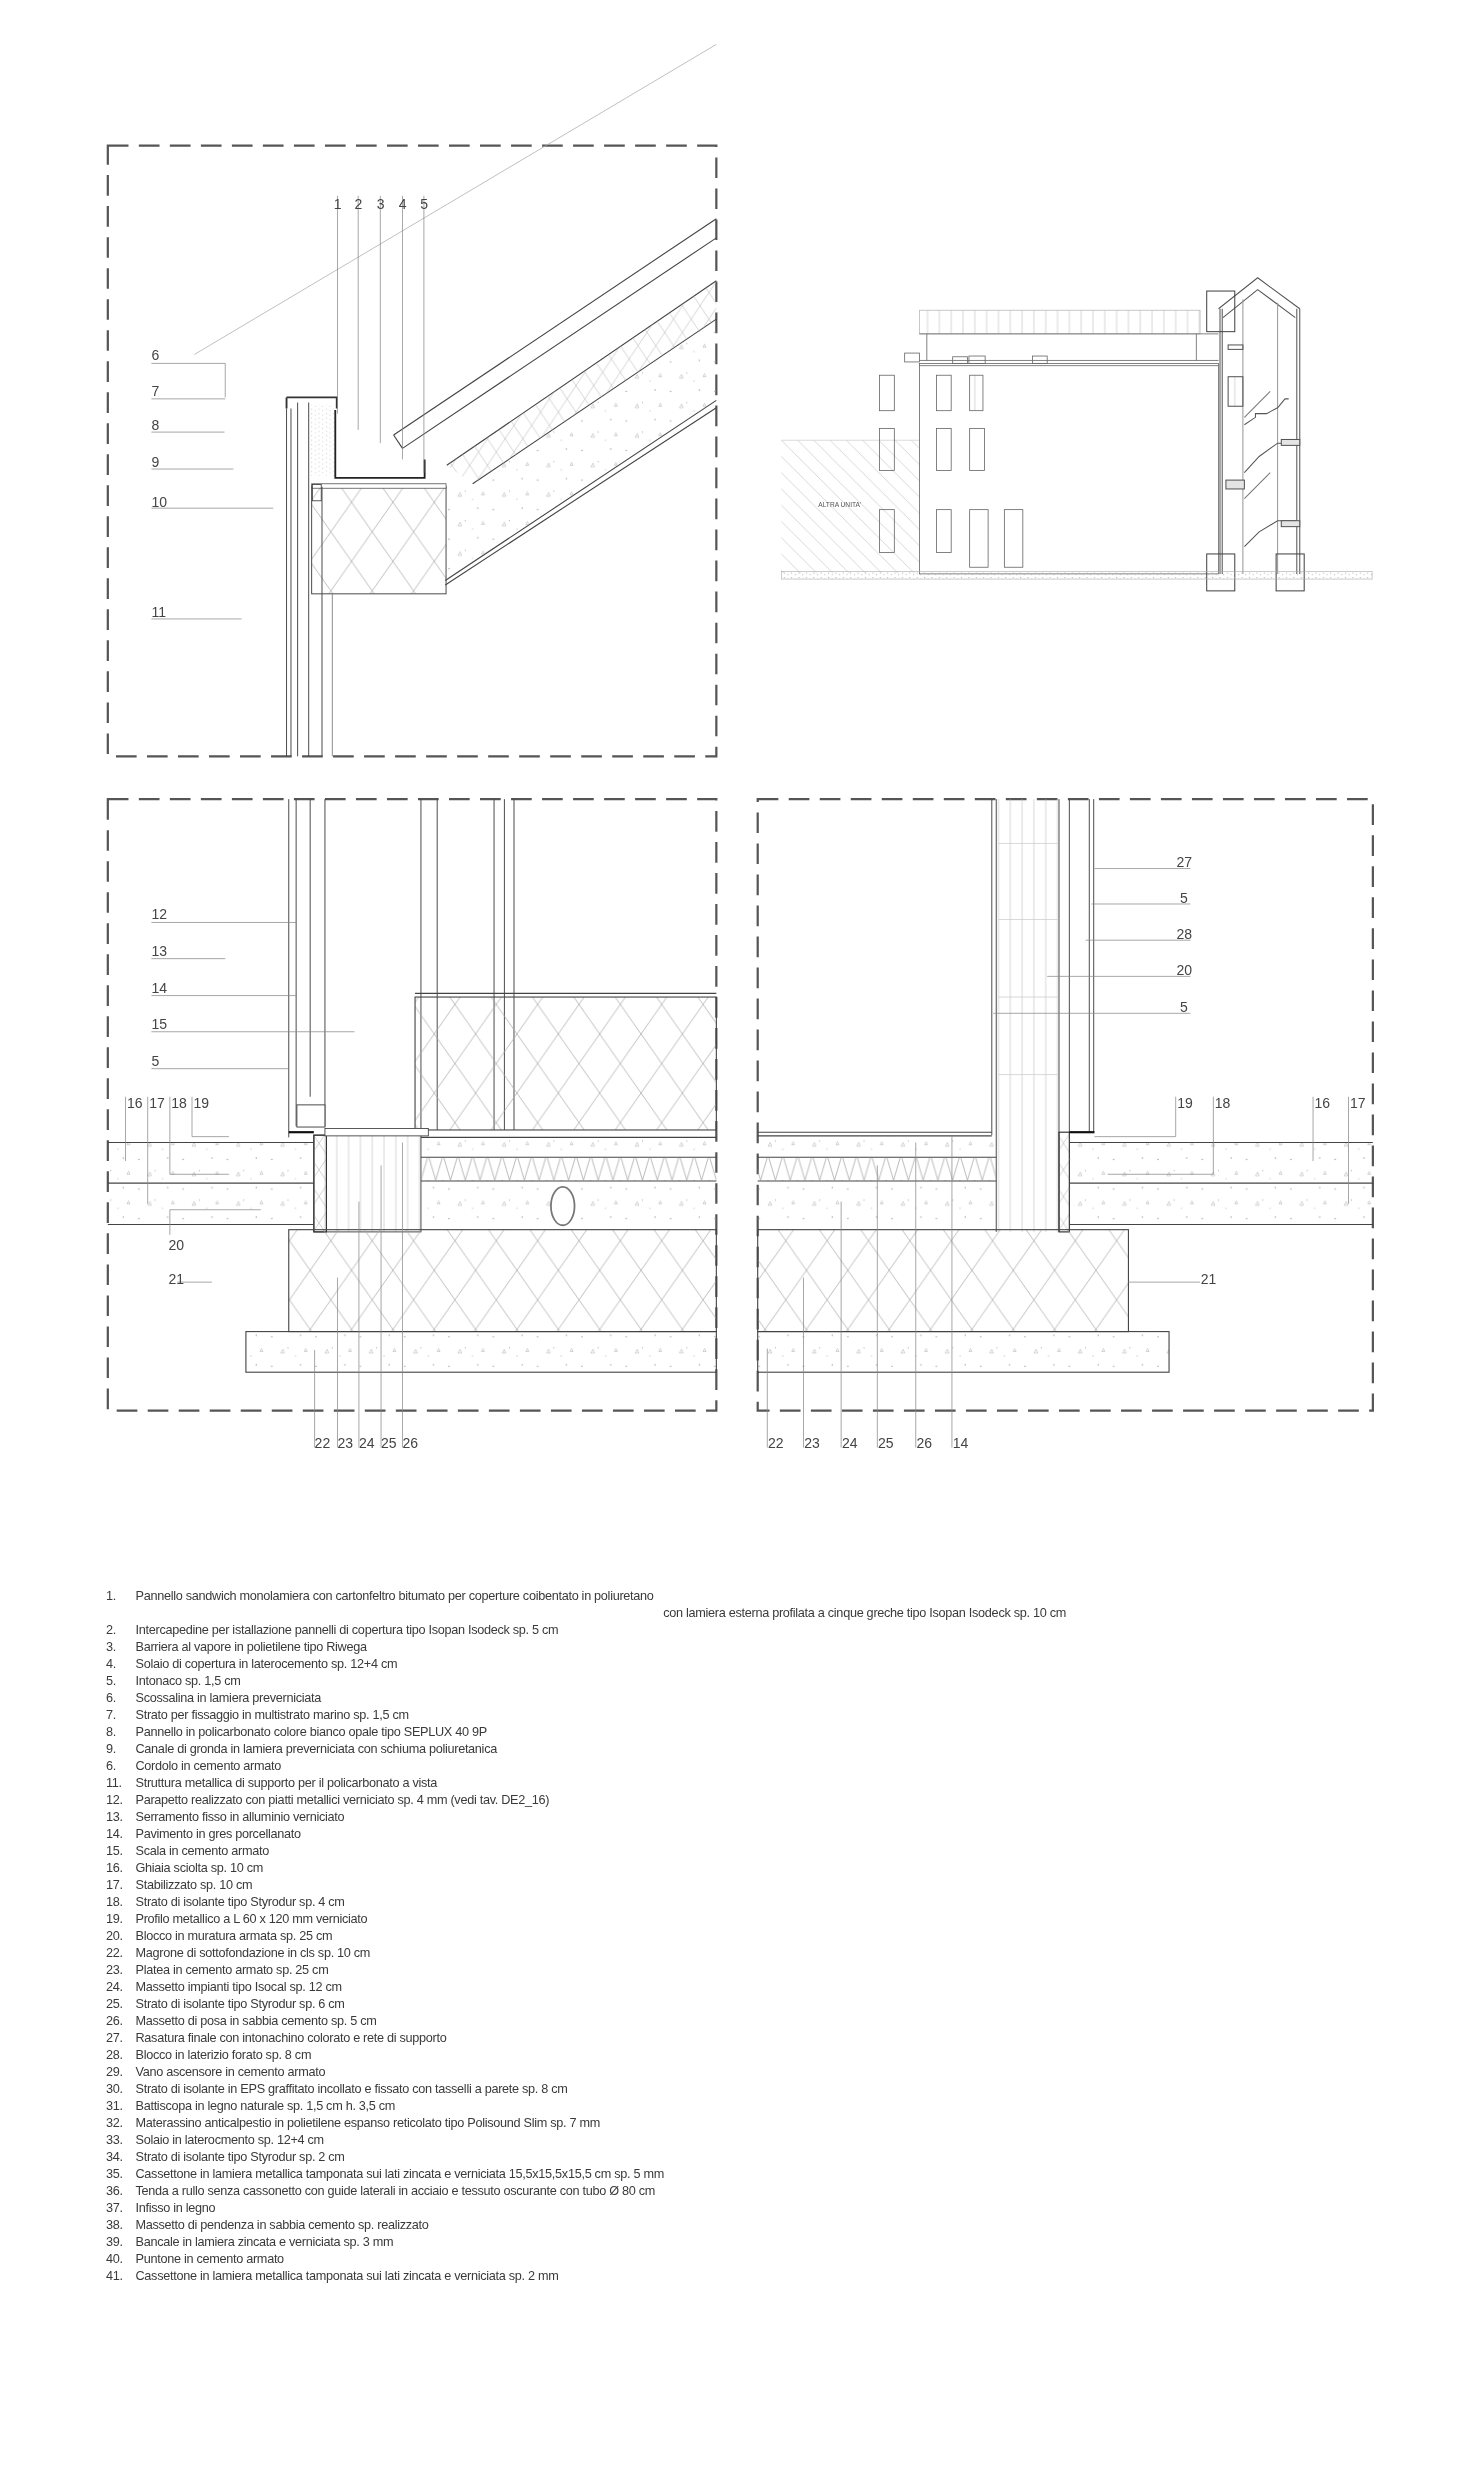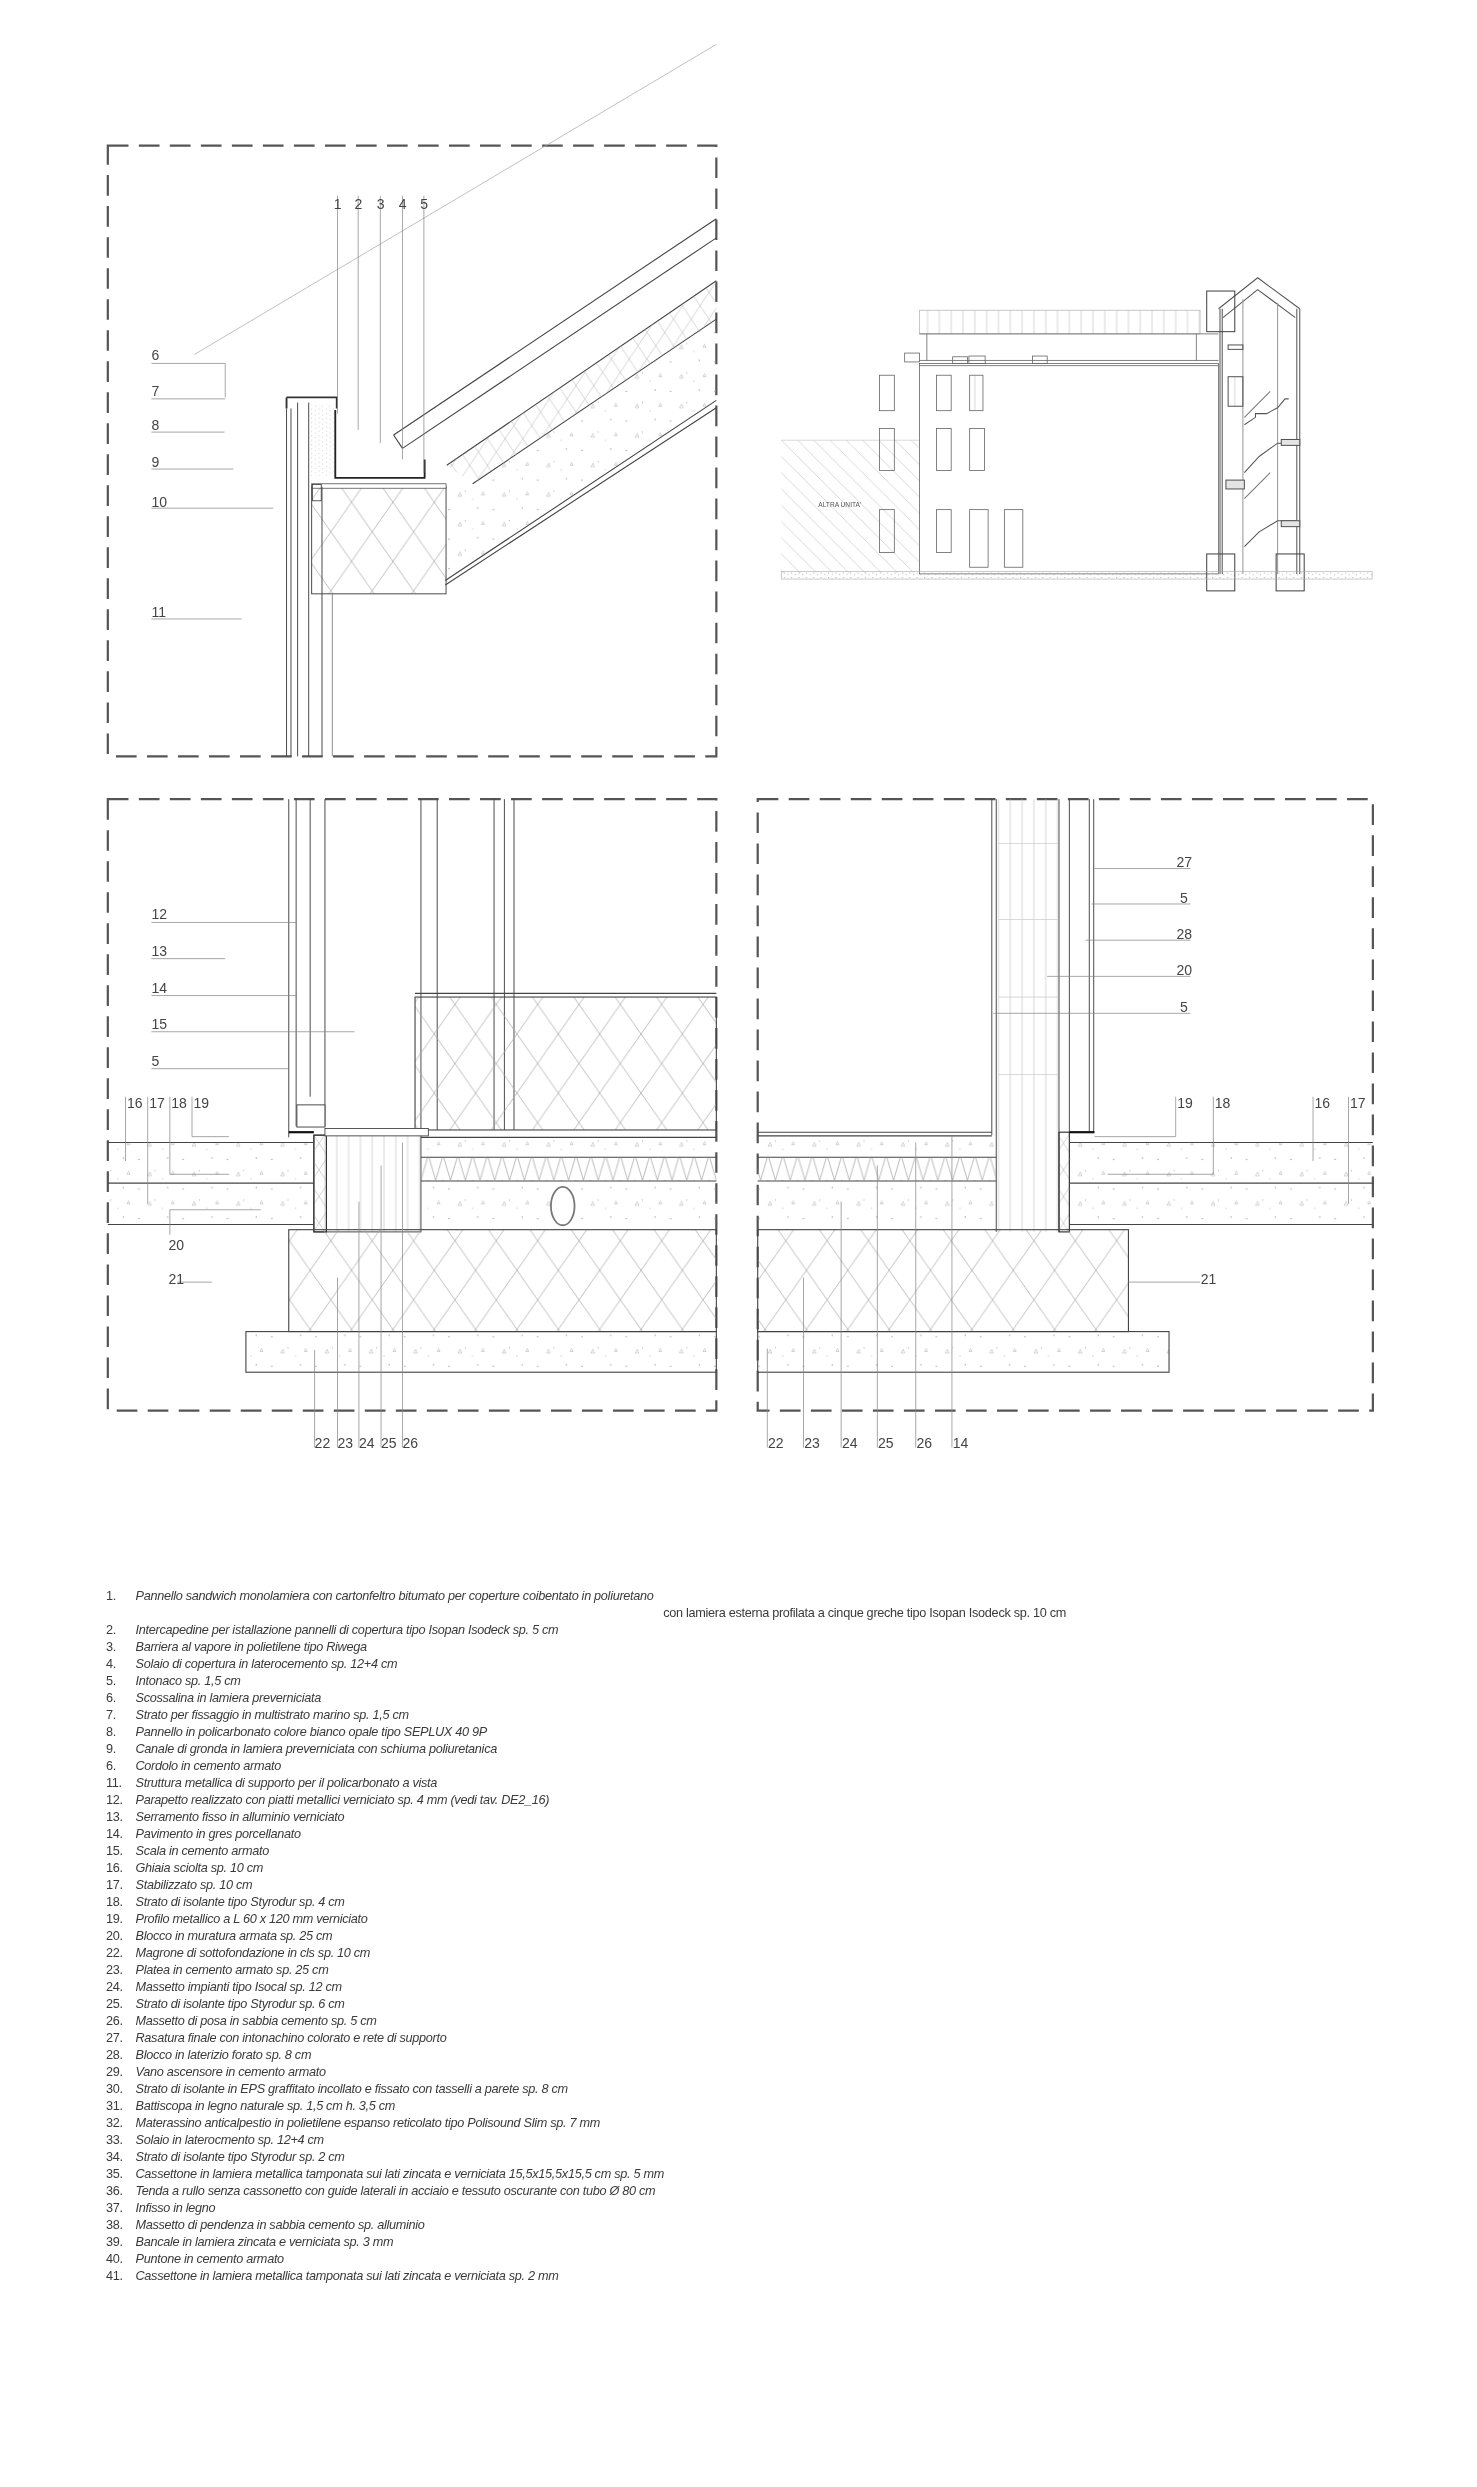--- a/index.html
+++ b/index.html
@@ -6,21 +6,21 @@
   body { width:1477px; height:2487px; position:relative; overflow:hidden;
          font-family:"Liberation Sans", sans-serif; color:#3a3a3a; }
   .sheet { position:absolute; left:0; top:0; width:1477px; height:2487px; }
   svg.drawing { position:absolute; left:0; top:0; }
   .lbl { font-family:"Liberation Sans", sans-serif; font-size:19px; fill:#444; }
   .lbl-s { font-family:"Liberation Sans", sans-serif; font-size:9px; fill:#555; }
   .legend { position:absolute; left:106px; top:1588px; width:960px;
             font-size:12.7px; line-height:17px; color:#3a3a3a; letter-spacing:-0.3px; }
   .legend-row { display:flex; }
   .legend-num { width:29.5px; flex:none; }
-  .legend-text { flex:1; white-space:nowrap;font-style:italic; }
+  .legend-text { flex:1; white-space:nowrap; }
   .legend-cont { padding-left:29.5px; white-space:nowrap;text-align:right; }
 </style>
 </head>
 <body>
 
 <div class="sheet">
 
 <svg class="drawing" width="1477" height="1551" viewBox="0 0 2000 2100">
   <defs>
     <pattern id="xhatch" width="56" height="80" patternUnits="userSpaceOnUse">
@@ -482,21 +482,21 @@
       <div class="legend-row">
         <span class="legend-num">36.</span>
         <span class="legend-text">Tenda a rullo senza cassonetto con guide laterali in acciaio e tessuto oscurante con tubo Ø 80 cm</span>
       </div>
       <div class="legend-row">
         <span class="legend-num">37.</span>
         <span class="legend-text">Infisso in legno</span>
       </div>
       <div class="legend-row">
         <span class="legend-num">38.</span>
-        <span class="legend-text">Massetto di pendenza in sabbia cemento sp. alluminio</span>
+        <span class="legend-text">Massetto di pendenza in sabbia cemento sp. realizzato</span>
       </div>
       <div class="legend-row">
         <span class="legend-num">39.</span>
         <span class="legend-text">Bancale in lamiera zincata e verniciata sp. 3 mm</span>
       </div>
       <div class="legend-row">
         <span class="legend-num">40.</span>
         <span class="legend-text">Puntone in cemento armato</span>
       </div>
       <div class="legend-row">

